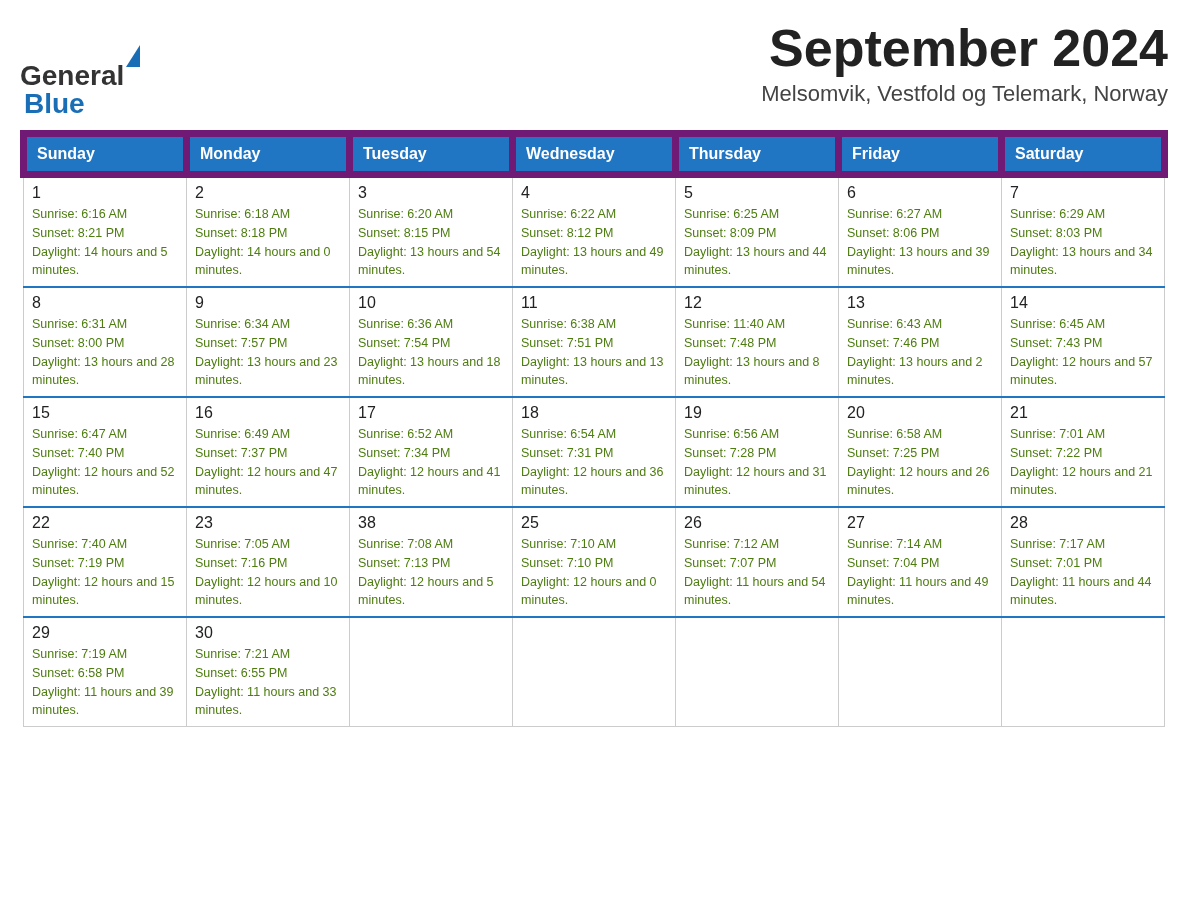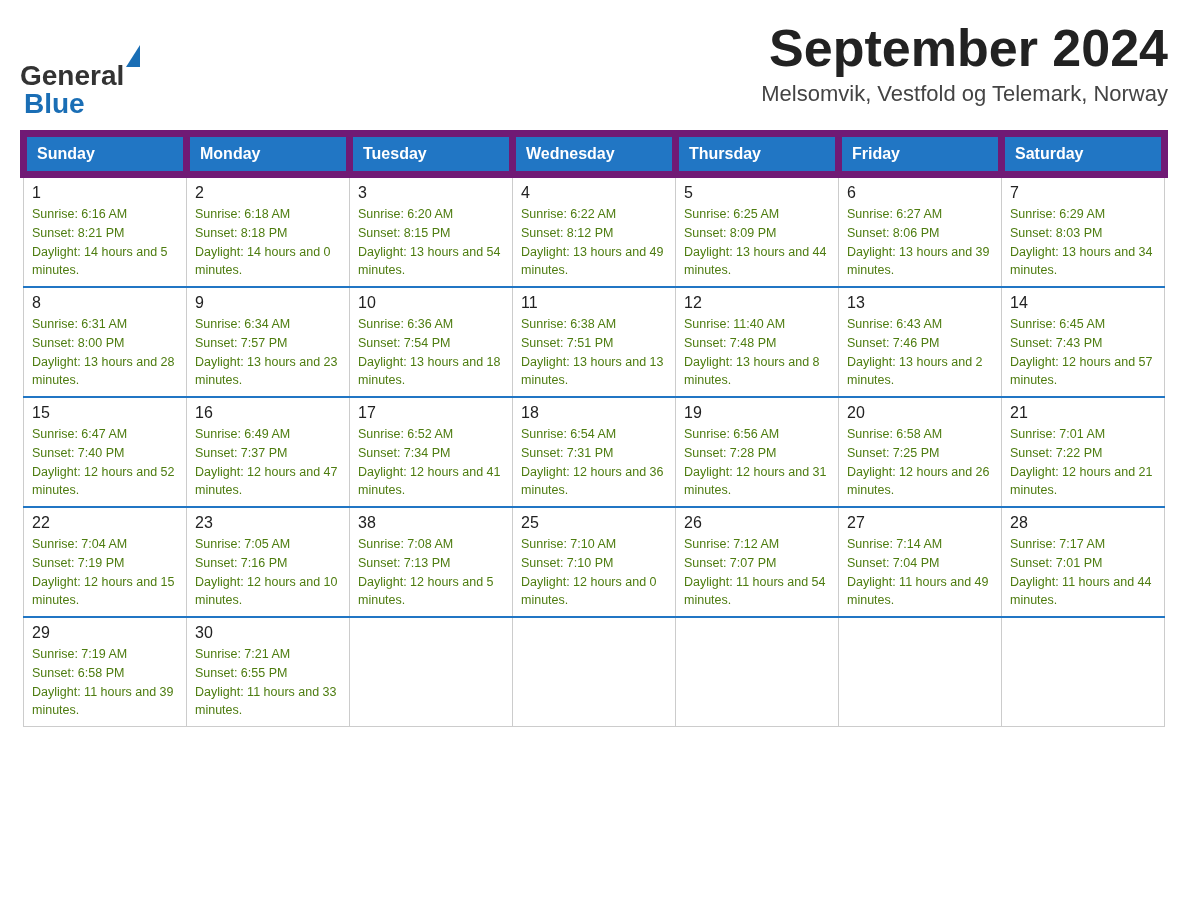--- a/index.html
+++ b/index.html
@@ -301,21 +301,21 @@
           <span>Sunrise: 7:01 AM</span><br>
           <span>Sunset: 7:22 PM</span><br>
           <span>Daylight: 12 hours and 21 minutes.</span>
         </div>
       </td>
       </tr>
       <tr>
         <td>
         <span class="day-number">22</span>
         <div class="day-info">
-          <span>Sunrise: 7:04 AM</span><br>
+          <span>Sunrise: 7:40 AM</span><br>
           <span>Sunset: 7:19 PM</span><br>
           <span>Daylight: 12 hours and 15 minutes.</span>
         </div>
       </td>
         <td>
         <span class="day-number">23</span>
         <div class="day-info">
           <span>Sunrise: 7:05 AM</span><br>
           <span>Sunset: 7:16 PM</span><br>
           <span>Daylight: 12 hours and 10 minutes.</span>

